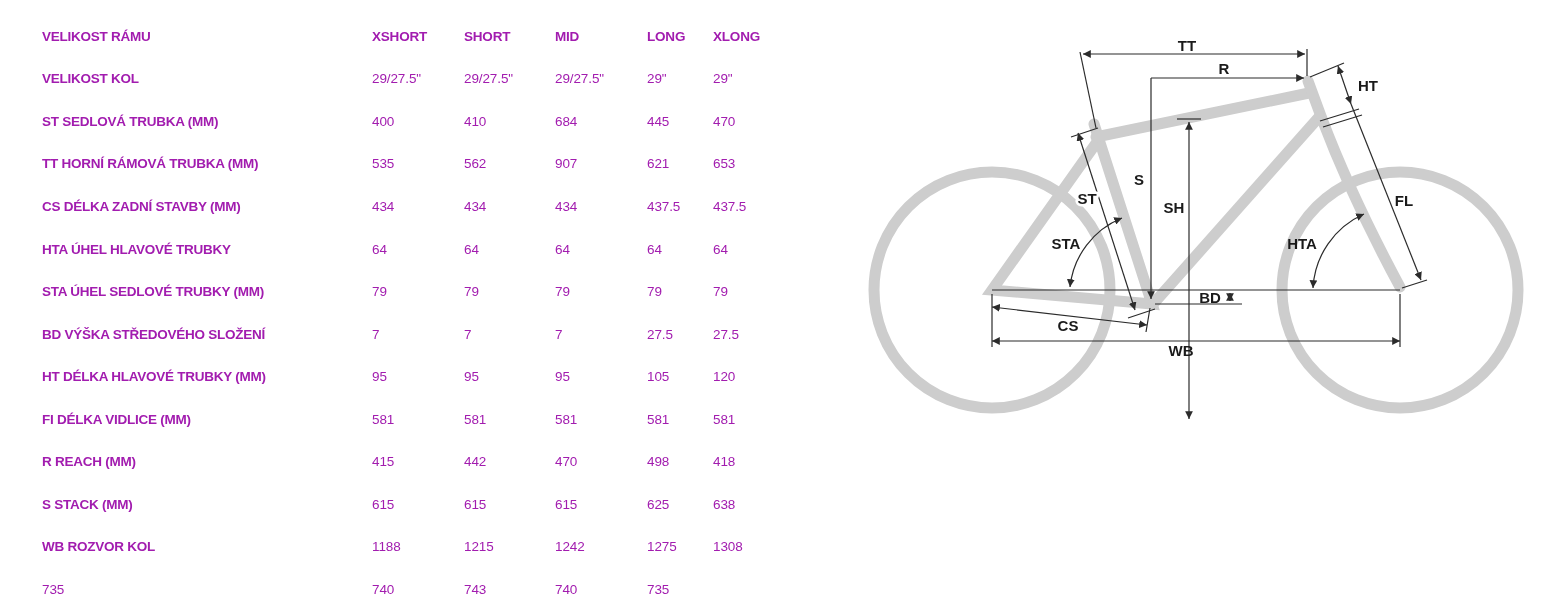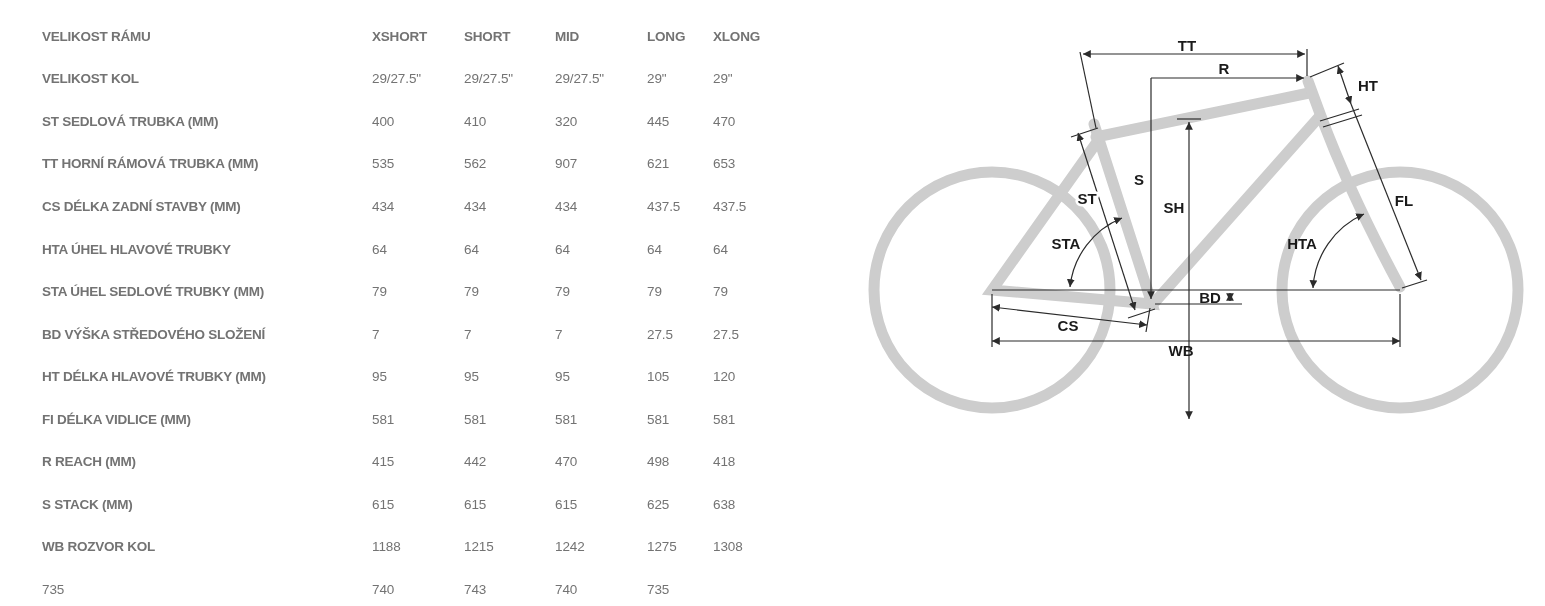--- a/index.html
+++ b/index.html
@@ -1,17 +1,17 @@
 <!DOCTYPE html>
 <html><head>
 <meta charset="utf-8">
 <style>
   html,body{margin:0;padding:0;background:#fff;}
   #stage{position:relative;width:1545px;height:606px;background:#fff;overflow:hidden;
-         font-family:"Liberation Sans",sans-serif;color:#737373;}
+         font-family:"Liberation Sans",sans-serif;color:#a21caf;}
   .geo-table{position:absolute;left:42px;top:15px;width:760px;
     display:grid;grid-template-columns:330px 92px 91px 92px 66px 84px;
     grid-auto-rows:42.55px;align-items:center;}
   .cell{white-space:nowrap;}
   .lbl{font-weight:bold;font-size:13.5px;letter-spacing:-0.25px;}
   .hdr{font-weight:bold;font-size:13.5px;letter-spacing:-0.2px;}
   .val{font-size:13.5px;letter-spacing:-0.1px;}
   svg text.dlbl{font-family:"Liberation Sans",sans-serif;font-weight:bold;font-size:15px;
     fill:#1a1a1a;text-anchor:middle;}
   svg text.halo{paint-order:stroke;stroke:#ffffff;stroke-width:5px;stroke-linejoin:round;}
@@ -32,21 +32,21 @@
     <div class="cell lbl">VELIKOST KOL</div>
     <div class="cell val">29/27.5"</div>
     <div class="cell val">29/27.5"</div>
     <div class="cell val">29/27.5"</div>
     <div class="cell val">29"</div>
     <div class="cell val">29"</div>
 
     <div class="cell lbl">ST SEDLOVÁ TRUBKA (MM)</div>
     <div class="cell val">400</div>
     <div class="cell val">410</div>
-    <div class="cell val">320</div>
+    <div class="cell val">684</div>
     <div class="cell val">445</div>
     <div class="cell val">470</div>
 
     <div class="cell lbl">TT HORNÍ RÁMOVÁ TRUBKA (MM)</div>
     <div class="cell val">535</div>
     <div class="cell val">562</div>
     <div class="cell val">907</div>
     <div class="cell val">621</div>
     <div class="cell val">653</div>
 

